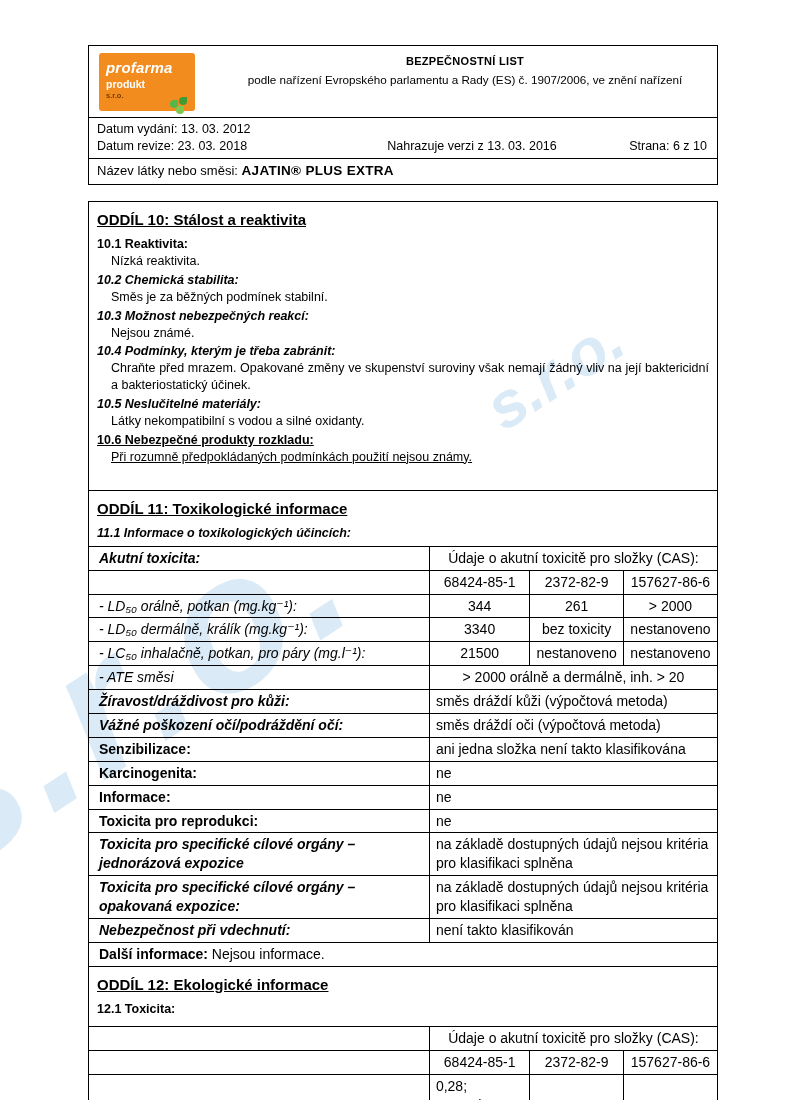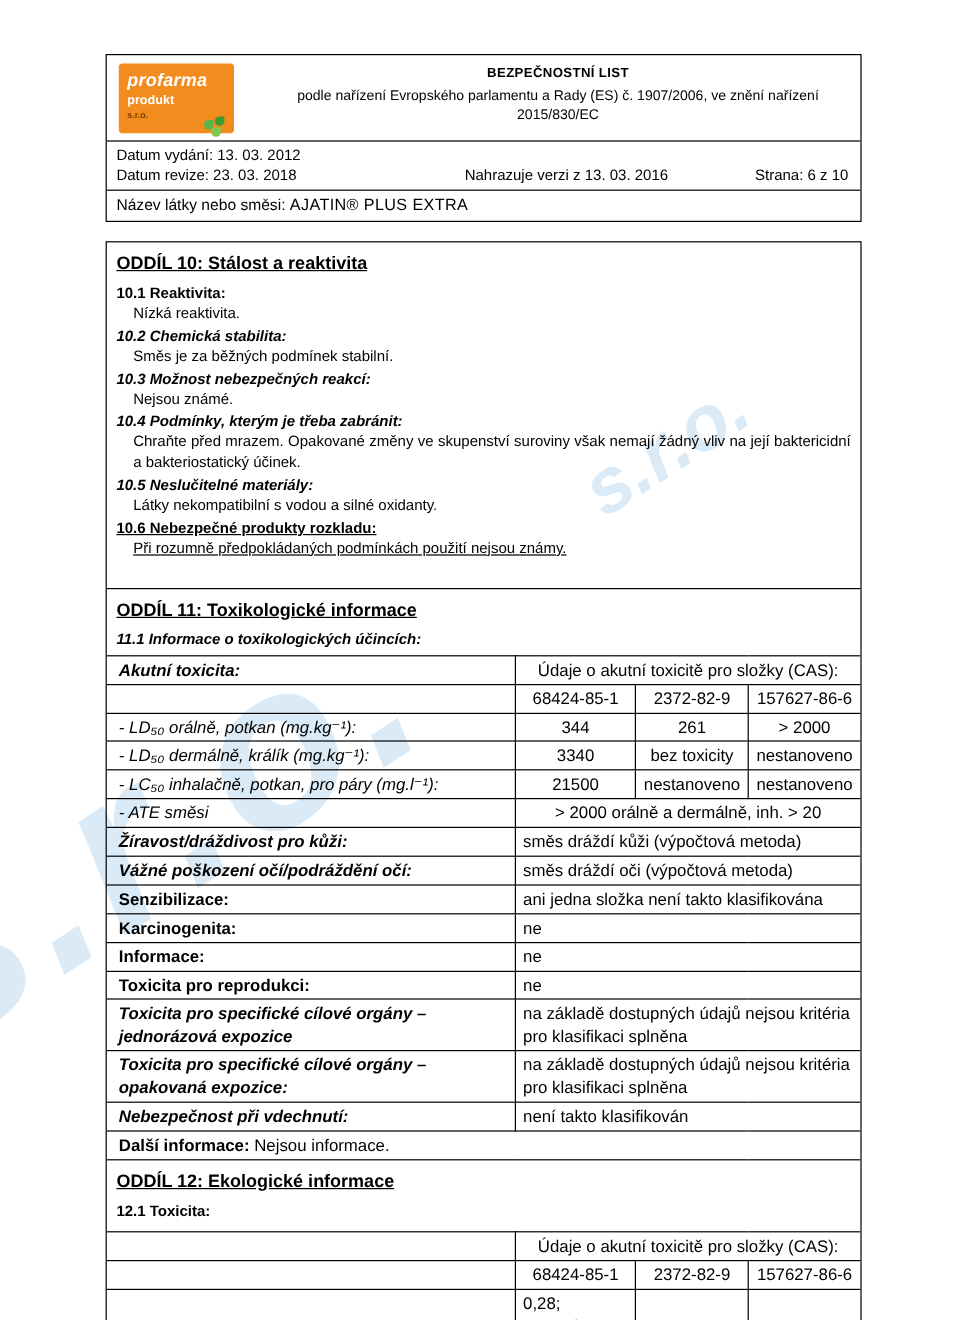--- a/index.html
+++ b/index.html
@@ -32,21 +32,21 @@
   .doc-subtitle { font-size:11.7px; margin-top:3px; }
   .doc-subtitle2 { font-size:11.7px; }
 
   .head-meta { border-top:1px solid #000; padding:3px 10px 3px 8px; font-size:12.5px; }
   .meta-row2 { display:flex; }
   .meta-row2 .m-left { width:260px; }
   .meta-row2 .m-center { flex:1; text-align:center; }
   .meta-row2 .m-right { width:120px; text-align:right; }
 
   .head-name { border-top:1px solid #000; padding:3px 10px 4px 8px; font-size:13px; }
-  .head-name .nm-val { font-weight:normal; font-size:13.5px; letter-spacing:0.3px; }
+  .head-name .nm-val { font-weight:bold; font-size:13.5px; letter-spacing:0.3px; }
 
   
   .main-box { border:1px solid #000; margin-top:16px; padding-bottom:10px; }
   .section { position:relative; }
   .section-divider { border-top:1px solid #000; }
   h2.sec-title { font-size:15px; font-weight:bold; text-decoration:underline; margin:8px 8px 6px 8px; }
   .subhead { font-weight:bold; font-style:italic; margin:0 8px 4px 8px; }
   .subhead-plain { font-weight:bold; margin:6px 8px 8px 8px; }
 
   .item { margin:0 8px 2px 8px; }
@@ -83,21 +83,20 @@
           <div class="logo">
             <div class="logo-l1">profarma</div>
             <div class="logo-l2">produkt</div>
             <div class="logo-l3">s.r.o.</div>
             <div class="logo-leaf"></div>
           </div>
         </div>
         <div class="head-title">
           <div class="doc-title">BEZPEČNOSTNÍ LIST</div>
           <div class="doc-subtitle">podle nařízení Evropského parlamentu a Rady (ES) č. 1907/2006, ve znění nařízení</div>
-          <div class="doc-subtitle2">2015/830/EC</div>
         </div>
       </div>
       <div class="head-meta">
         <div class="meta-row1">Datum vydání: 13. 03. 2012</div>
         <div class="meta-row2">
           <span class="m-left">Datum revize: 23. 03. 2018</span>
           <span class="m-center">Nahrazuje verzi z 13. 03. 2016</span>
           <span class="m-right">Strana: 6 z 10</span>
         </div>
       </div>

